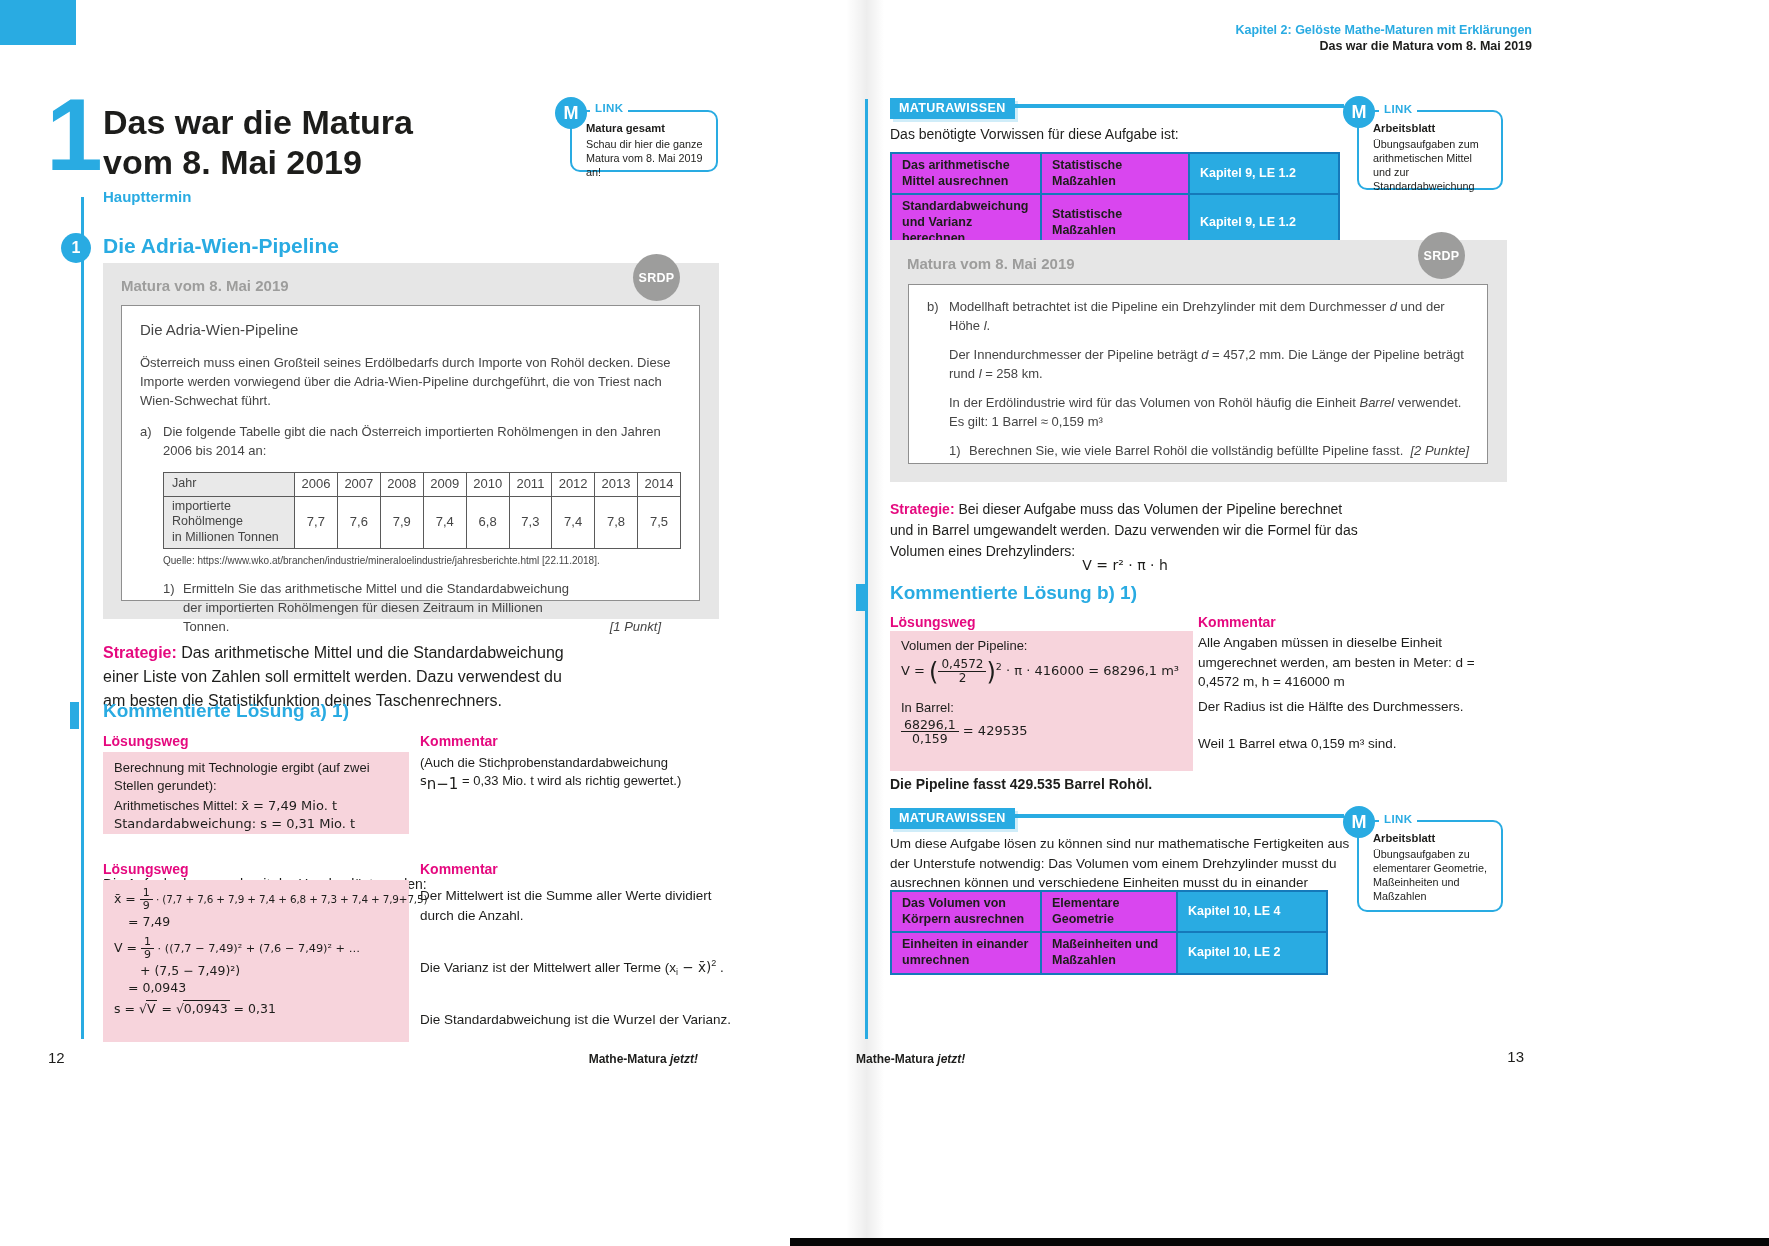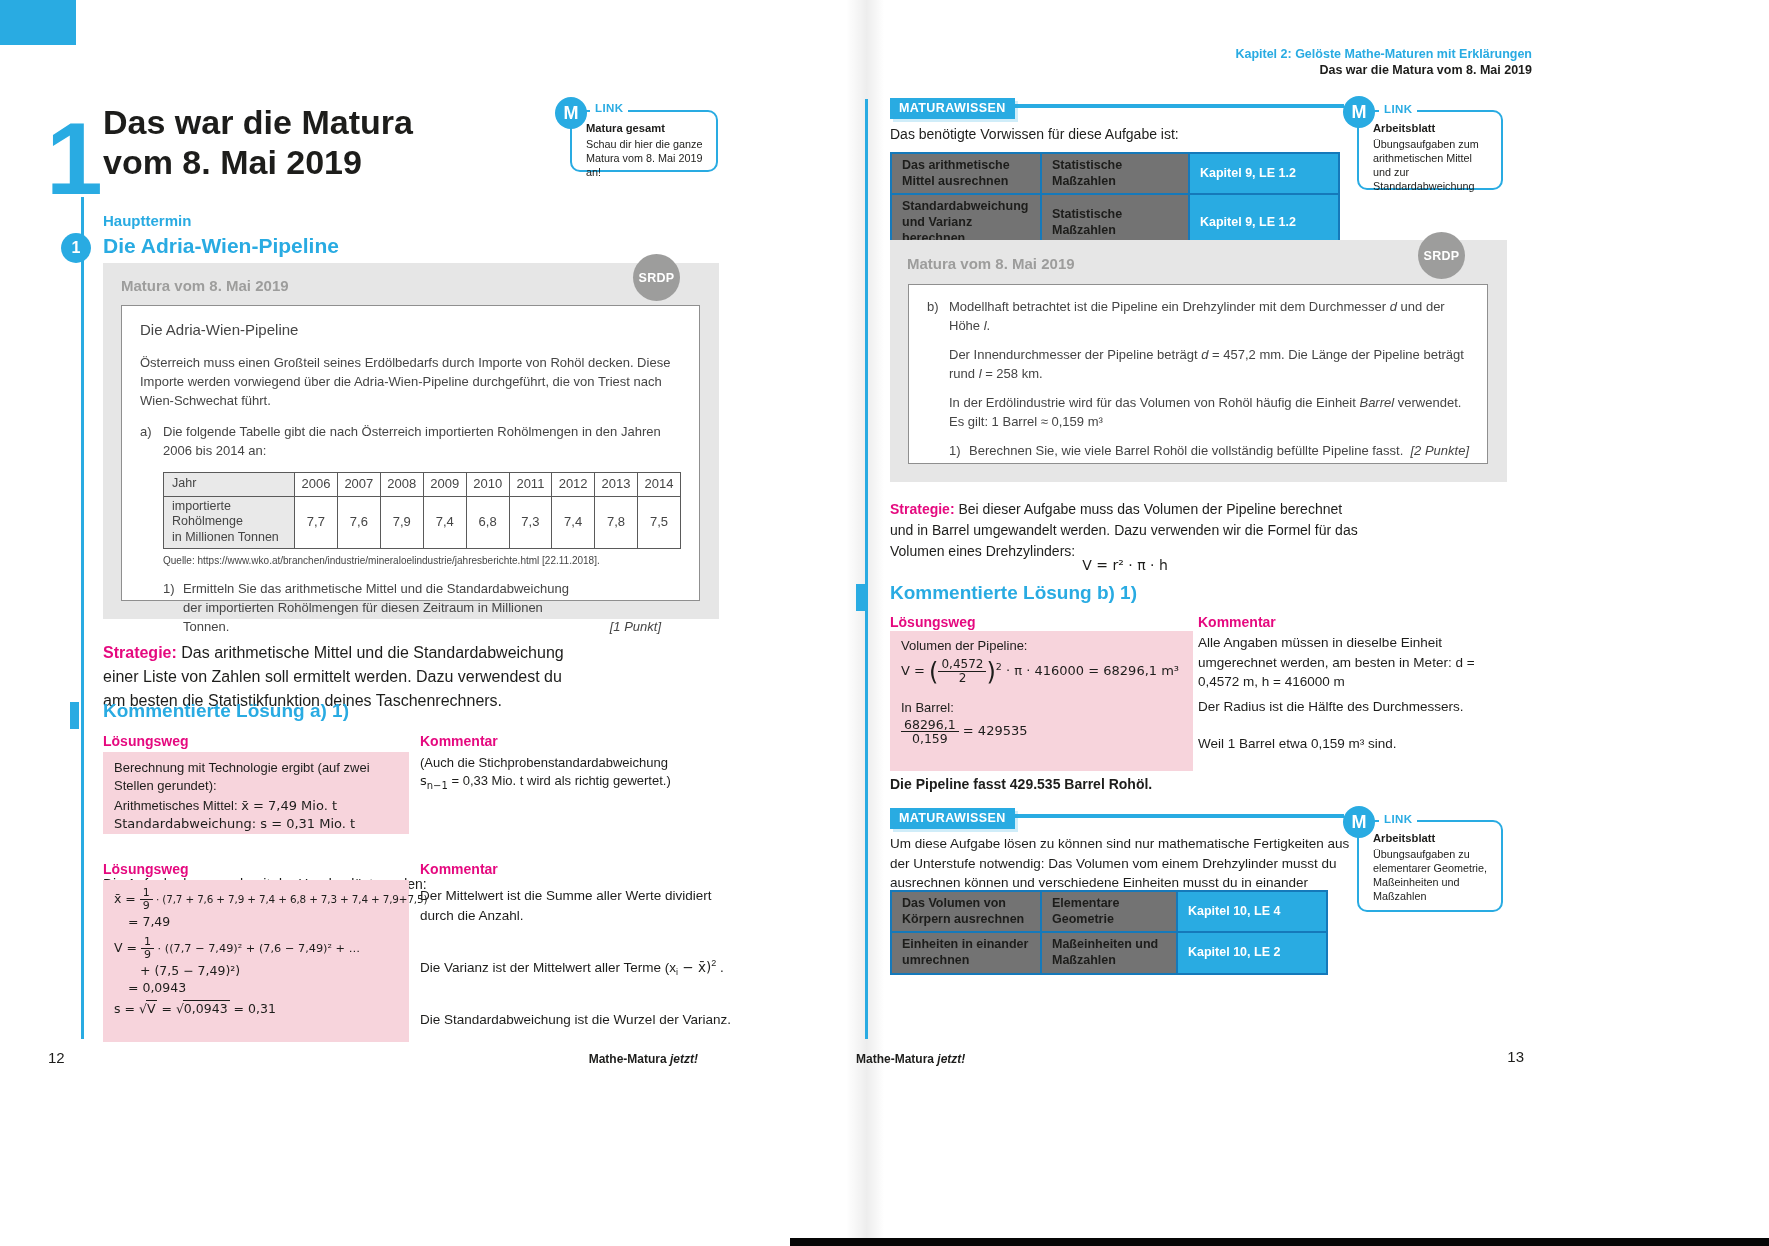--- a/index.html
+++ b/index.html
@@ -1,20 +1,20 @@
 <!DOCTYPE html>
 <html><head>
 <meta charset="utf-8">
 <style>
   html,body{margin:0;padding:0;background:#9a9a9a;}
   .spread{position:relative;width:1769px;height:1246px;background:#ffffff;overflow:hidden;
           font-family:"Liberation Sans",sans-serif;color:#1d1d1b;}
   .abs{position:absolute;}
   
-  .cyan{color:#29abe2;margin-top:24px;}
+  .cyan{color:#29abe2;}
   .pinkb{color:#e5097f;font-weight:bold;}
   .bold{font-weight:bold;}
   .it{font-style:italic;}
   .vline{position:absolute;width:3px;background:#29abe2;}
   .tick{position:absolute;width:9px;height:27px;background:#29abe2;}
   .graybox{position:absolute;background:#e6e6e6;}
   .grayhead{position:absolute;color:#9d9d9c;font-weight:bold;font-size:15px;}
   .whitebox{position:absolute;background:#fff;border:1px solid #8f8f8f;color:#454545;
             box-sizing:border-box;padding:13px 18px;font-size:13px;line-height:1.46;}
   .srdp{position:absolute;width:47px;height:47px;border-radius:50%;background:#9d9d9c;color:#fff;
@@ -36,21 +36,21 @@
   .h3{position:absolute;font-size:19px;font-weight:bold;color:#29abe2;}
   .collabel{position:absolute;font-size:14px;font-weight:bold;color:#e5097f;}
   
   .exam-table{border-collapse:collapse;font-size:13px;color:#454545;}
   .exam-table td{border:1px solid #5a5a5a;text-align:center;padding:2px 3px;}
   .exam-table td.h{background:#e9e9e9;text-align:left;padding:2px 8px;font-size:12.5px;line-height:1.25;}
   
   .kn-table{border-collapse:collapse;}
   .kn-table td{border:2px solid #1579ba;font-size:12.5px;font-weight:bold;padding:4px 10px;
                vertical-align:middle;line-height:1.25;height:34px;box-sizing:border-box;}
-  .kn-table td.l{background:#737373;color:#1d1d1b;}
+  .kn-table td.l{background:#d946ef;color:#1d1d1b;}
   .kn-table td.k{background:#29abe2;color:#fff;}
   
   .math{font-family:"DejaVu Sans",sans-serif;}
   .frac{display:inline-block;vertical-align:middle;text-align:center;line-height:1.05;}
   .frac .fn{display:block;border-bottom:1.3px solid #1d1d1b;padding:0 3px;}
   .frac .fd{display:block;padding:0 3px;}
   .rsign{margin-right:-1px;}
   .sqrtbar{border-top:1.3px solid #1d1d1b;padding:0 2px 0 1px;}
   .bigp{font-size:185%;vertical-align:-5px;font-weight:400;}
   .hang{position:relative;padding-left:23px;}
@@ -149,21 +149,21 @@
 
   <div class="pinkbox" style="left:103px;top:752px;width:306px;height:82px;font-size:13px;line-height:1.35;">
     <div style="margin-bottom:3px;">Berechnung mit Technologie ergibt (auf zwei Stellen gerundet):</div>
     <div>
       <span>Arithmetisches Mittel: </span><span class="math">x̄ = 7,49  Mio. t</span>
     </div>
     <div class="math">Standardabweichung: s = 0,31 Mio. t</div>
   </div>
 
   <div class="abs" style="left:420px;top:754px;width:262px;font-size:13px;line-height:1.4;">
-    <span>(Auch die Stichprobenstandardabweichung </span><span class="math"><span>s</span><sub style="font-size:10px;">n−1</sub></span><span> = 0,33  Mio. t wird als richtig gewertet.)</span>
+    <span>(Auch die Stichprobenstandardabweichung </span><span class="math"><span>s</span><sub style="font-size:15px;">n−1</sub></span><span> = 0,33  Mio. t wird als richtig gewertet.)</span>
   </div>
 
   <div class="abs" style="left:103px;top:840px;font-size:14px;margin-top:36px;">Die Aufgabe kann auch mit der Hand gelöst werden:</div>
 
   <div class="collabel" style="left:103px;top:861px;">Lösungsweg</div>
   <div class="collabel" style="left:420px;top:861px;">Kommentar</div>
 
   <div class="pinkbox math" style="left:103px;top:880px;width:306px;height:162px;font-size:12.5px;">
     <div style="white-space:nowrap;">
       <span>x̄ = </span><span class="frac" style="font-size:11px;"><span class="fn">1</span><span class="fd">9</span></span><span style="font-size:10.4px;letter-spacing:-.15px;"> · (7,7 + 7,6 + 7,9 + 7,4 + 6,8 + 7,3 + 7,4 + 7,9+7,5)</span>

